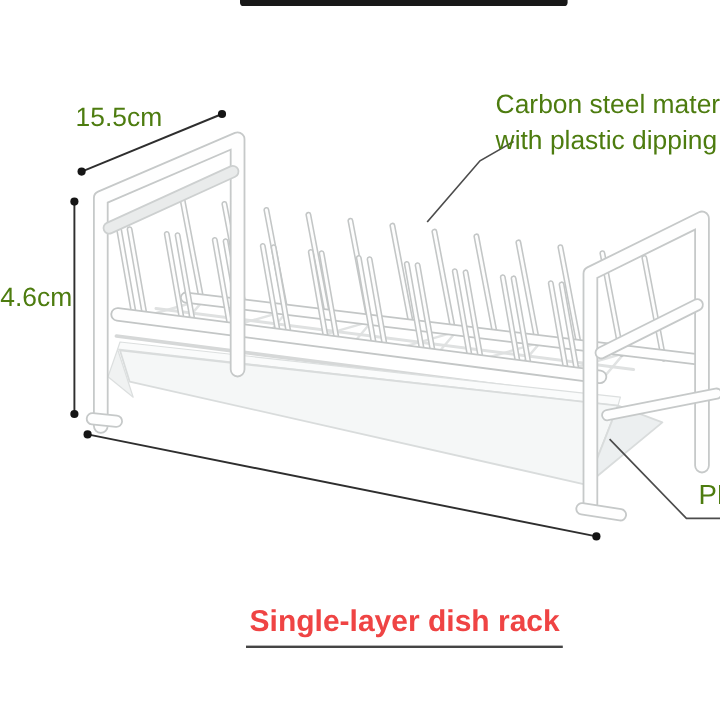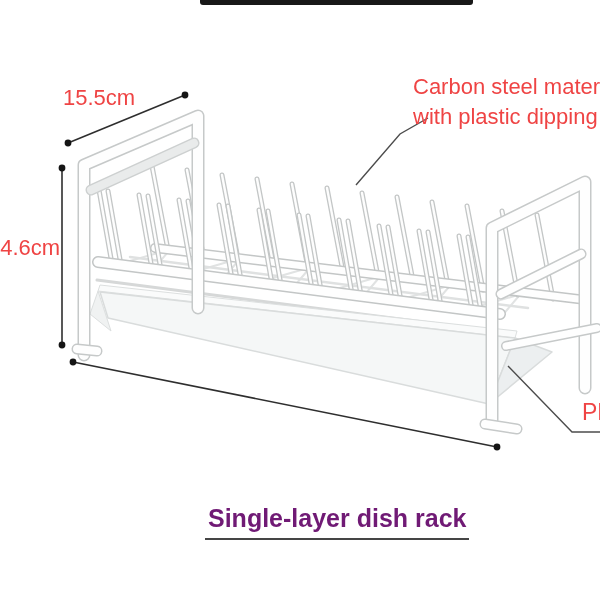--- a/index.html
+++ b/index.html
@@ -6,31 +6,31 @@
   .canvas{
     position:relative;width:600px;height:600px;background:#ffffff;
     overflow:hidden;font-family:"Liberation Sans", sans-serif;
   }
   .top-banner{
     position:absolute;left:200px;top:0;width:273px;height:5px;
     background:#181818;border-radius:0 0 3px 3px;
   }
   svg.draw{position:absolute;left:0;top:0;}
   .label{
-    position:absolute;color:#ef4444;white-space:nowrap;
+    position:absolute;color:#4d7c0f;white-space:nowrap;
     font-size:22px;line-height:24px;
   }
   .dim-depth{left:63px;top:86px;}
   .dim-height{left:-12px;top:236px;}
   .dim-width{left:227px;top:409px;}
   .callout-material{left:413px;top:72px;line-height:30px;}
   .callout-tray{left:582px;top:400px;font-size:23px;}
   .title{
     position:absolute;left:205px;top:504px;
-    font-size:25px;font-weight:bold;color:#701a75;
+    font-size:25px;font-weight:bold;color:#ef4444;
     padding:0 3px 5px 3px;border-bottom:2px solid #454545;
     white-space:nowrap;letter-spacing:0px;
   }
 </style>
 </head>
 <body>
 
 <div class="canvas">
 
   <div class="top-banner"></div>

